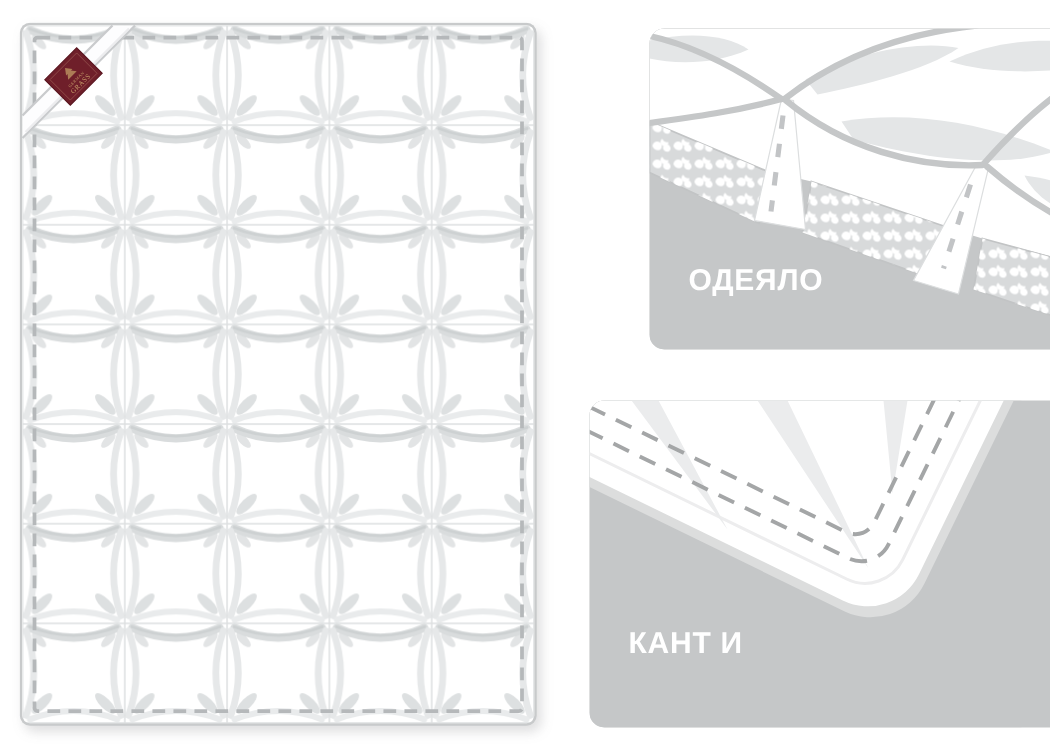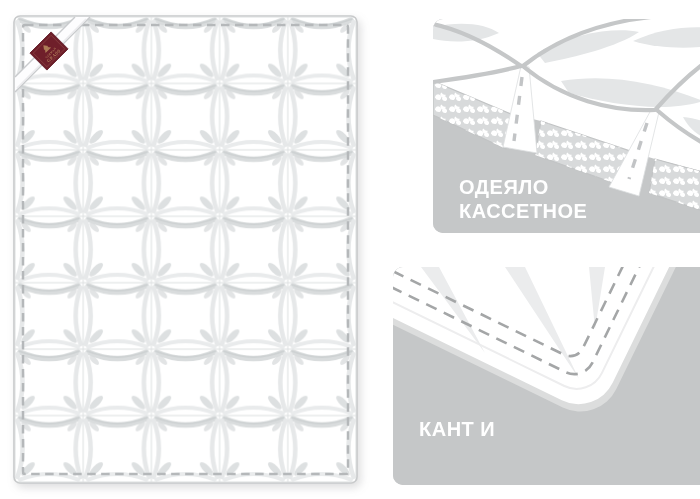--- a/index.html
+++ b/index.html
@@ -116,21 +116,20 @@
         <path d="M0,63 C30,59 58,55 88,47"></path>
         <path d="M88,47 C58,26 28,11 0,5"></path>
         <path d="M90,47 C128,17 172,3 218,-2"></path>
         <path d="M91,48 C130,80 178,93 222,91"></path>
         <path d="M223,90 C246,64 266,46 288,33"></path>
         <path d="M225,92 C248,112 268,124 288,133"></path>
       </g>
     </svg>
     <div class="panel-title">
       <div>ОДЕЯЛО</div>
-      <div>КАССЕТНОЕ</div>
     </div>
   </div>
 
   <div class="panel panel-edging">
     <svg width="288" height="218" viewBox="0 0 288 218">
       <defs>
         <clipPath id="duvclip">
           <rect x="-430" y="-330" width="430" height="330" rx="38" transform="translate(203,150) rotate(26)"></rect>
         </clipPath>
       </defs>

